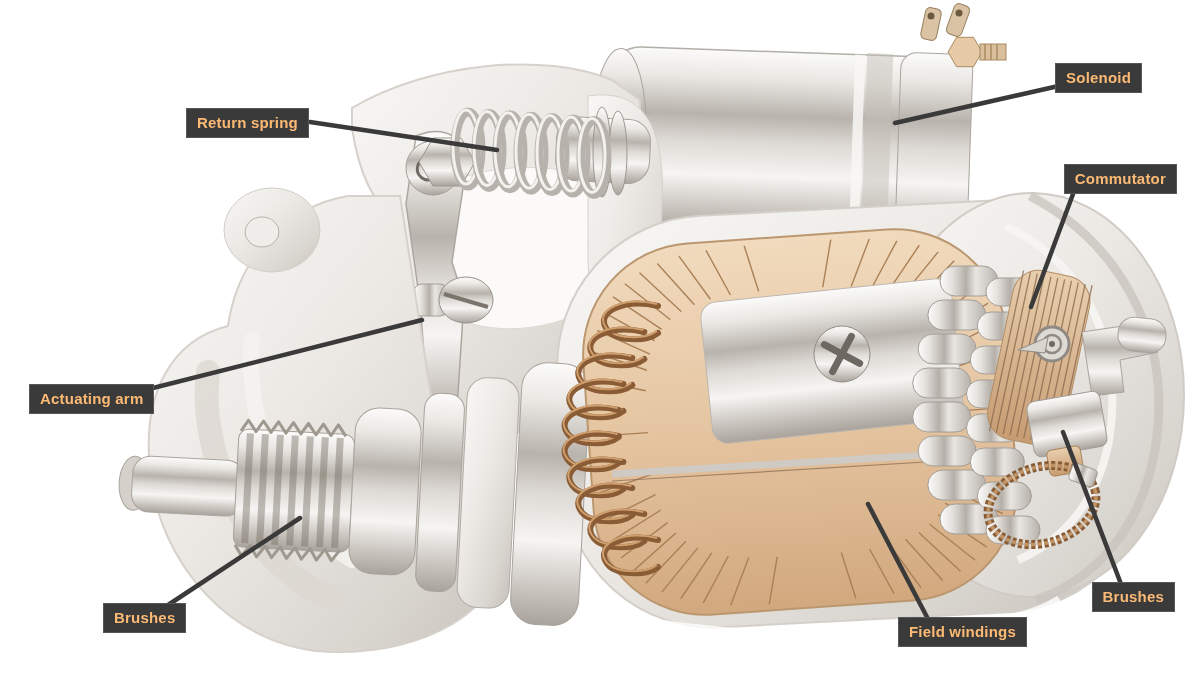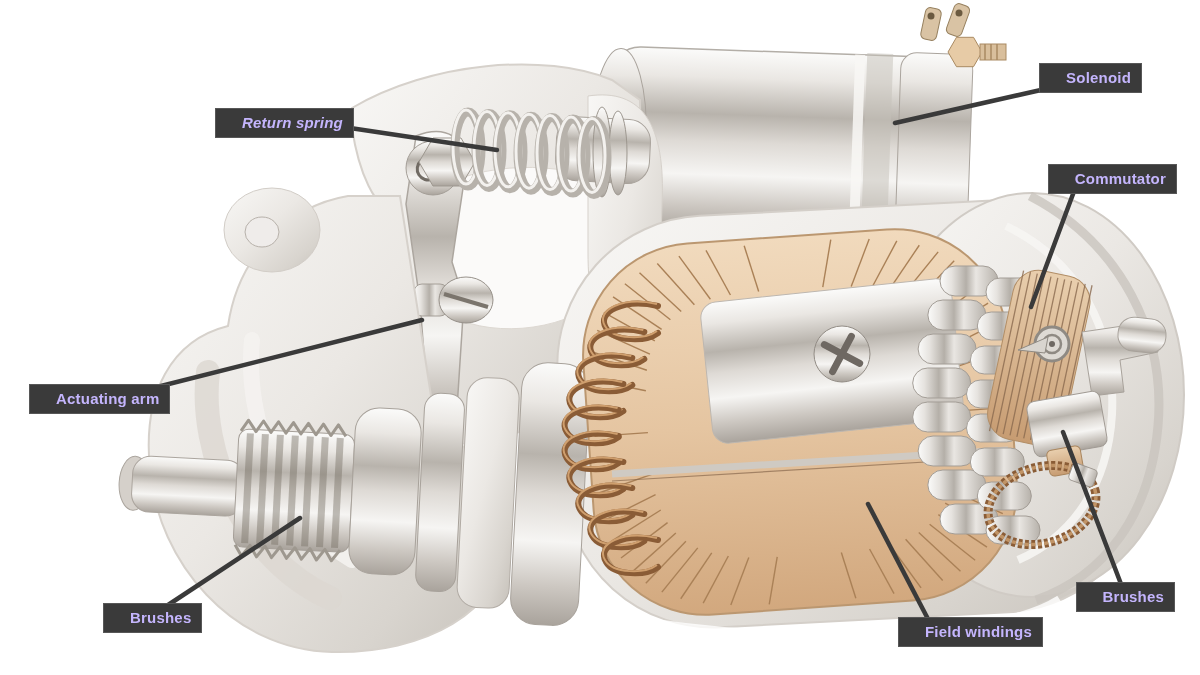--- a/index.html
+++ b/index.html
@@ -4,30 +4,30 @@
 <style>
   html,body{margin:0;padding:0;background:#ffffff;}
   #stage{
     position:relative;width:1200px;height:675px;overflow:hidden;background:#ffffff;
     font-family:"Liberation Sans",sans-serif;
   }
   #illustration{position:absolute;left:0;top:0;width:1200px;height:675px;}
   .label{
     position:absolute;
     background:#3a3a3a;
-    color:#c4b5fd;
+    color:#fdba74;
     font-weight:bold;
     font-size:15px;
     line-height:1;
-    padding:6px 10px 7px 26px;
+    padding:6px 10px 7px 10px;
     white-space:nowrap;
     letter-spacing:.2px;
     border:1px solid rgba(255,255,255,0.15);
   }
-  #lbl-return-spring{left:215px;top:108px;font-style:italic;}
+  #lbl-return-spring{left:186px;top:108px;}
   #lbl-solenoid{right:58px;top:63px;}
   #lbl-commutator{right:23px;top:164px;}
   #lbl-actuating-arm{left:29px;top:384px;}
   #lbl-pinion{left:103px;top:603px;}
   #lbl-field-windings{left:898px;top:617px;}
   #lbl-brushes{right:25px;top:582px;margin-left:28px;}
 </style>
 </head>
 <body>
 

